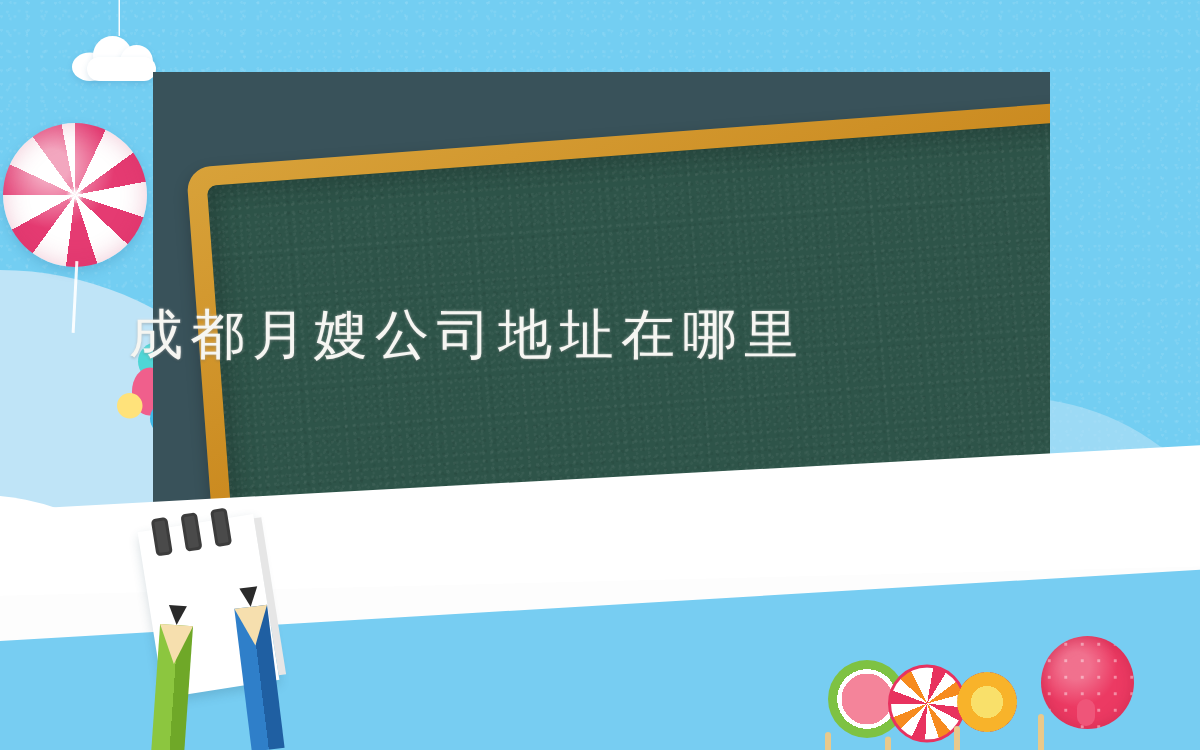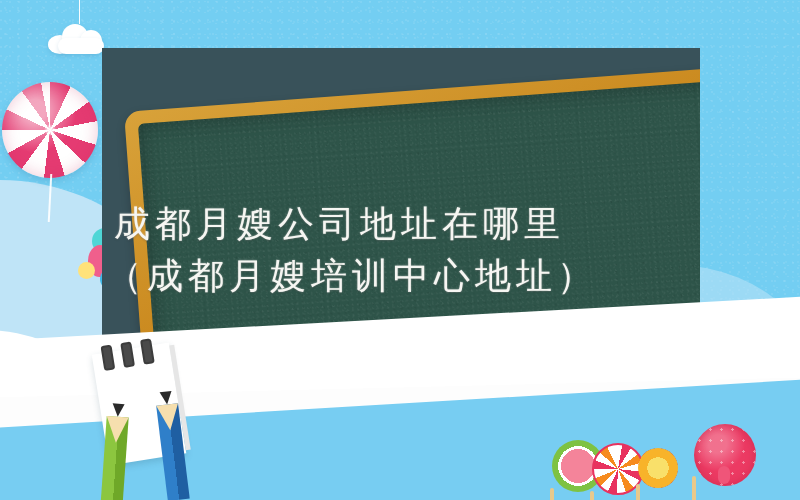--- a/index.html
+++ b/index.html
@@ -202,21 +202,21 @@
     width: 800px;
     z-index: 9;
     color: #f6f6f2;
     text-shadow: 0 0 2px rgba(255,255,255,.55), 0 1px 2px rgba(0,0,0,.30);
     font-family: "DejaVu Sans", sans-serif;
     font-size: 36px;
     line-height: 52px;
     letter-spacing: 5px;
     white-space: nowrap;
   }
-  .chalk .line1 { padding-left: 114px; }
+  .chalk .line1 { padding-left: 86px; }
   .chalk .line2 { padding-left: 106px; }
 
   
   .notebook {
     position: absolute;
     left: 100px; top: 348px;
     width: 78px; height: 112px;
     background: #ffffff;
     transform: rotate(-9deg);
     box-shadow: 0 3px 7px rgba(40,80,100,.20);
@@ -383,21 +383,20 @@
     <div class="board-back"></div>
     <div class="board-frame">
       <div class="board-inner">
         <div class="board-grain"></div>
       </div>
     </div>
   </div>
 
   <div class="chalk">
     <div class="line1">成都月嫂公司地址在哪里</div>
-    <div class="line2">（成都月嫂培训中心地址）</div>
   </div>
 
   <div class="white-band"></div>
   <div class="white-band-2"></div>
 
   <div class="notebook">
     <div class="page-edge"></div>
     <div class="ring r1"></div>
     <div class="ring r2"></div>
     <div class="ring r3"></div>

